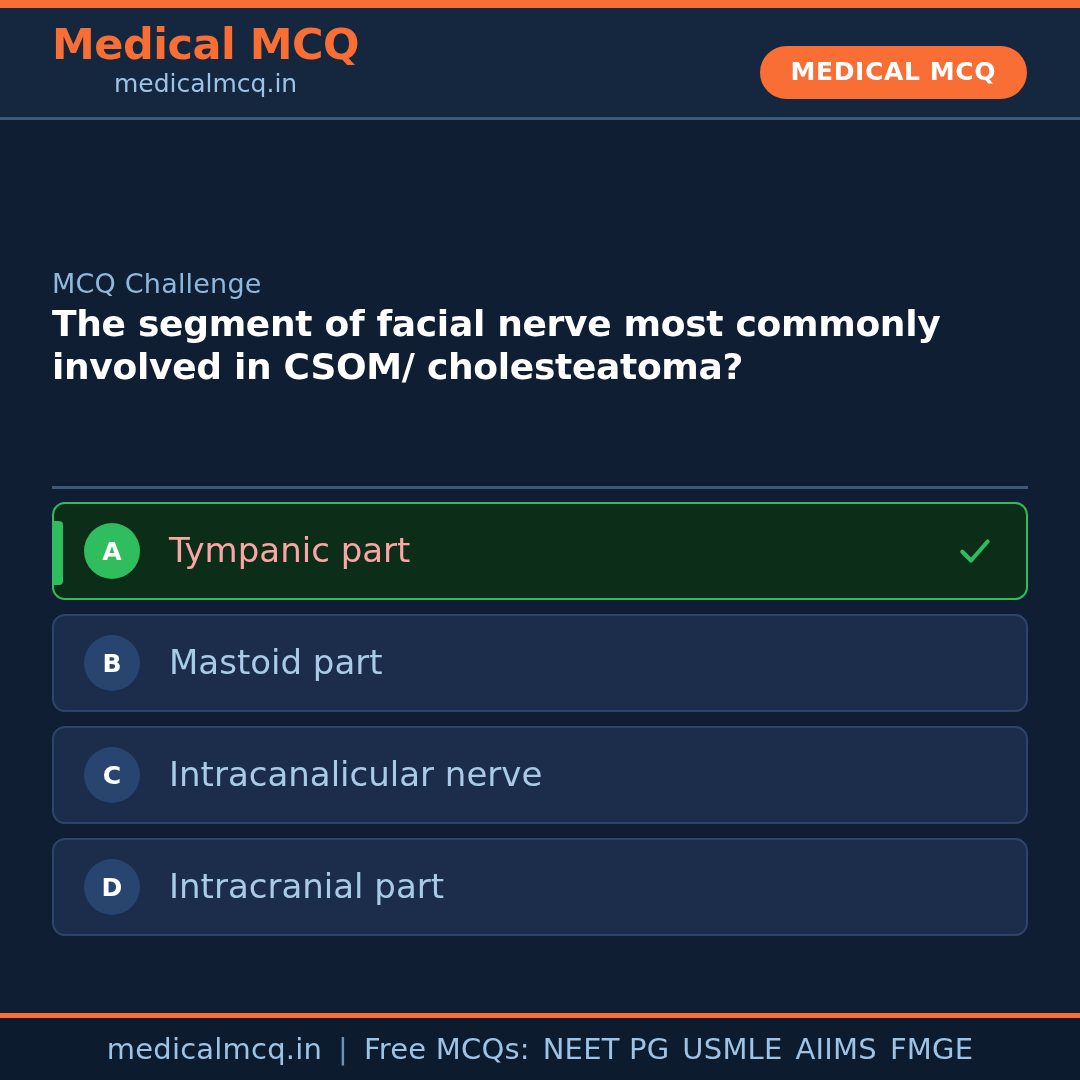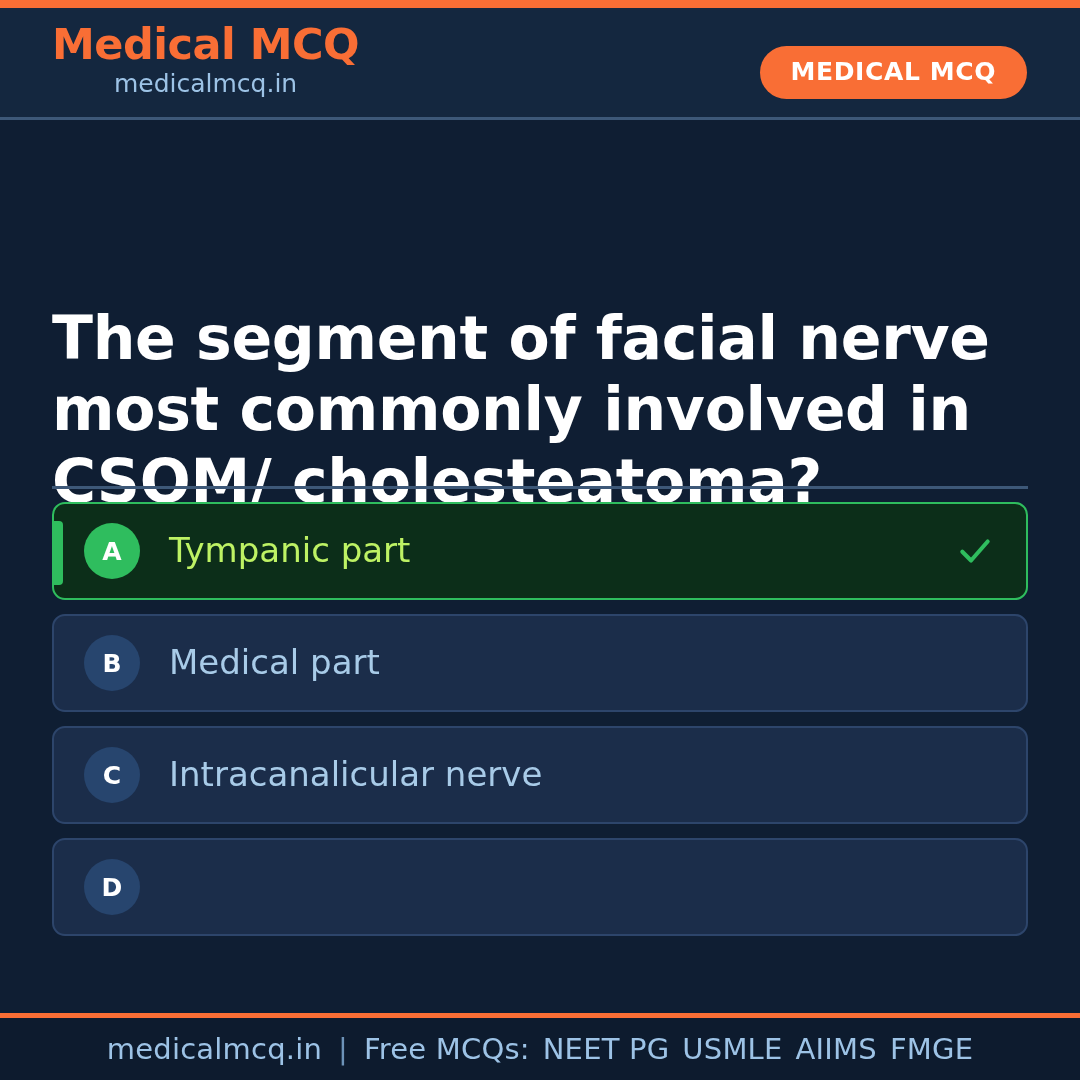--- a/index.html
+++ b/index.html
@@ -87,21 +87,21 @@
     font-size: 27px;
     color: #8fb8dd;
     letter-spacing: 0.2px;
   }
 
   .question {
     position: absolute;
     top: 180px;
     left: 52px;
     width: 985px;
-    font-size: 60px;
+    font-size: 36px;
     font-weight: bold;
     color: #ffffff;
     line-height: 1.19;
     letter-spacing: -0.3px;
   }
 
   .divider {
     position: absolute;
     top: 363px;
     left: 52px;
@@ -167,21 +167,21 @@
   }
 
   .opt-text {
     margin-left: 29px;
     font-size: 34px;
     color: #a8cbe8;
     line-height: 1.1;
   }
 
   .option.correct .opt-text {
-    color: #bef264;
+    color: #fca5a5;
   }
 
   .check-icon {
     position: absolute;
     right: 32px;
     top: 50%;
     transform: translateY(-50%);
     width: 38px;
     height: 38px;
   }
@@ -221,45 +221,47 @@
 
 <div class="header">
   <div class="brand-block">
     <div class="brand-title">Medical MCQ</div>
     <div class="brand-sub">medicalmcq.in</div>
   </div>
   <div class="header-badge">MEDICAL MCQ</div>
 </div>
 
 <div class="main">
+  <div class="kicker">MCQ Challenge</div>
   <div class="question">The segment of facial nerve most commonly involved in CSOM/ cholesteatoma?</div>
   <div class="divider"></div>
 
   <div class="options">
 
     <div class="option correct">
       <div class="opt-badge">A</div>
       <div class="opt-text">Tympanic part</div>
       <svg class="check-icon" viewBox="0 0 24 24" fill="none">
         <path d="M4 12.5 L9.5 18 L20 6" stroke="#2fbd5e" stroke-width="2.6" stroke-linecap="round" stroke-linejoin="round"></path>
       </svg>
     </div>
 
     <div class="option">
       <div class="opt-badge">B</div>
-      <div class="opt-text">Medical part</div>
+      <div class="opt-text">Mastoid part</div>
     </div>
 
     <div class="option">
       <div class="opt-badge">C</div>
       <div class="opt-text">Intracanalicular nerve</div>
     </div>
 
     <div class="option">
       <div class="opt-badge">D</div>
+      <div class="opt-text">Intracranial part</div>
     </div>
 
   </div>
 </div>
 
 <div class="footer">
   <div class="footer-text">
     <span>medicalmcq.in</span><span class="footer-sep">|</span><span class="footer-gap">Free MCQs:</span><span class="footer-gap">NEET PG</span><span class="footer-gap">USMLE</span><span class="footer-gap">AIIMS</span><span>FMGE</span>
   </div>
 </div>

